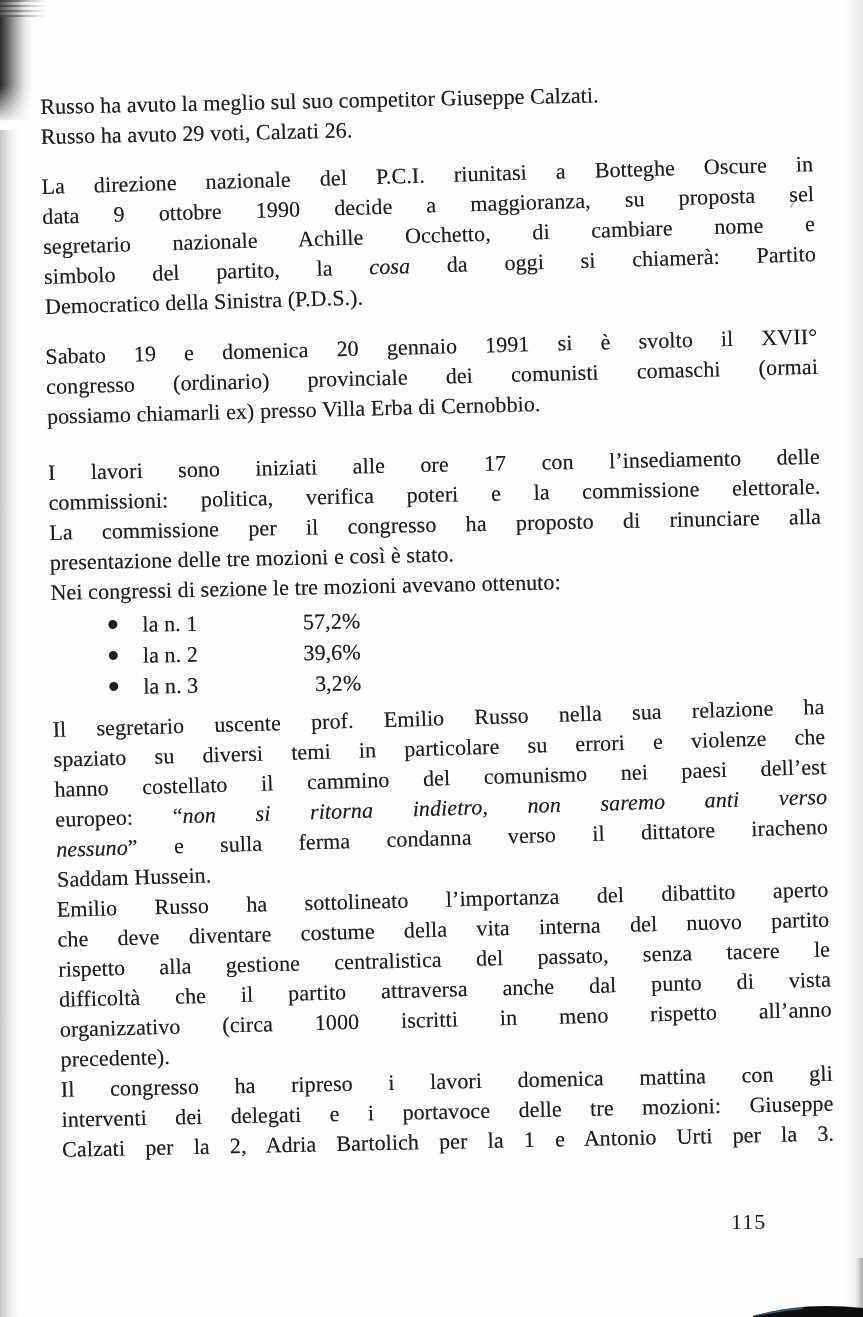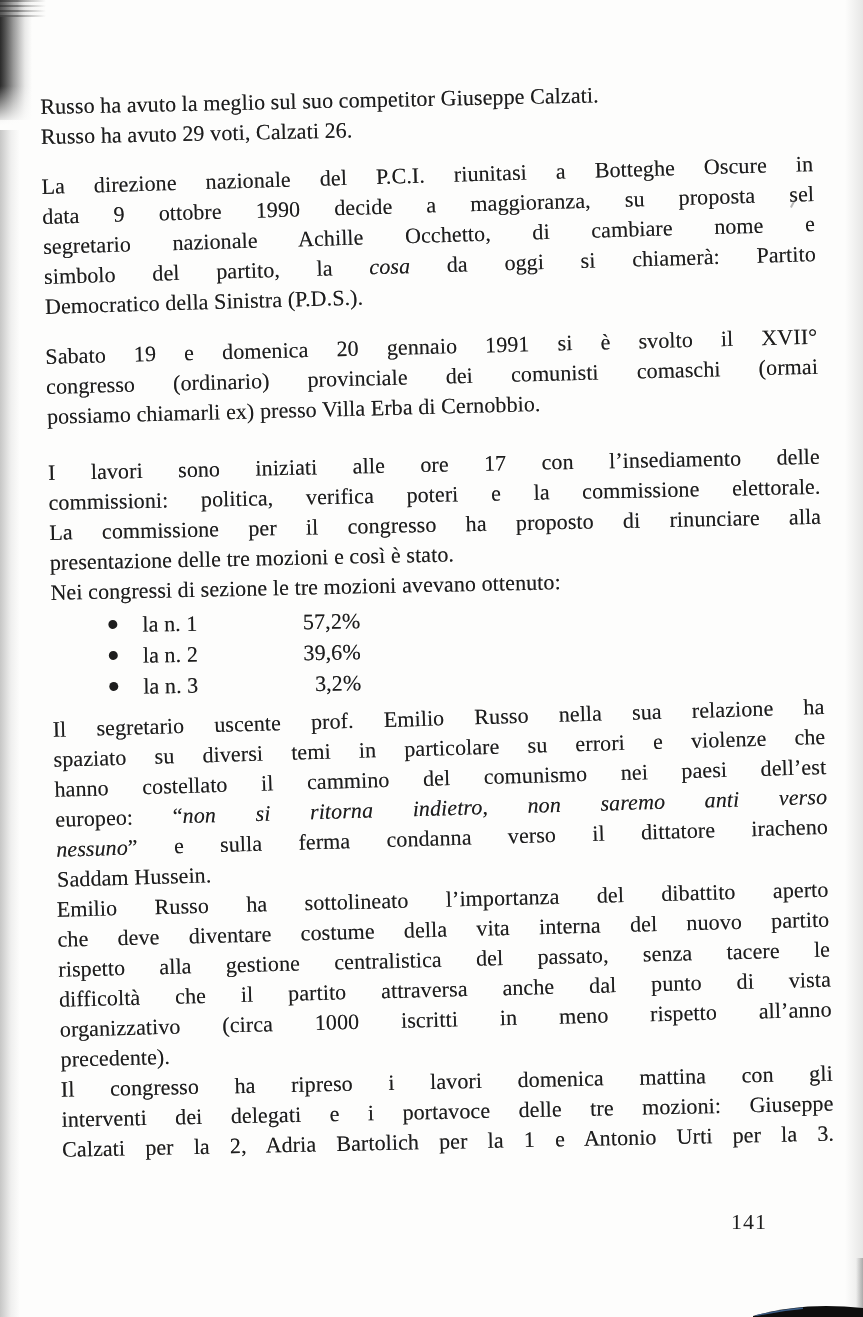--- a/index.html
+++ b/index.html
@@ -160,20 +160,20 @@
     </div>
 
     <div class="para">
       <div class="line j">Il congresso ha ripreso i lavori domenica mattina con gli</div>
       <div class="line j">interventi dei delegati e i portavoce delle tre mozioni: Giuseppe</div>
       <div class="line j">Calzati per la 2, Adria Bartolich per la 1 e Antonio Urti per la 3.</div>
     </div>
 
   </div>
 
-  <div class="pagenum">141</div>
+  <div class="pagenum">115</div>
 
   <svg class="book-edge" viewBox="0 0 110 16" preserveAspectRatio="none">
     <path d="M0 15 Q 25 8 55 5.5 Q 82 4 110 7 L 110 16 L 0 16 Z" fill="#0e0e0e"></path>
     <path d="M2 14.6 Q 24 8.6 50 6.4 L 50 8 Q 26 10 4 15 Z" fill="#4a78b0" opacity="0.75"></path>
   </svg>
 
 </div>
 
 </body></html>

